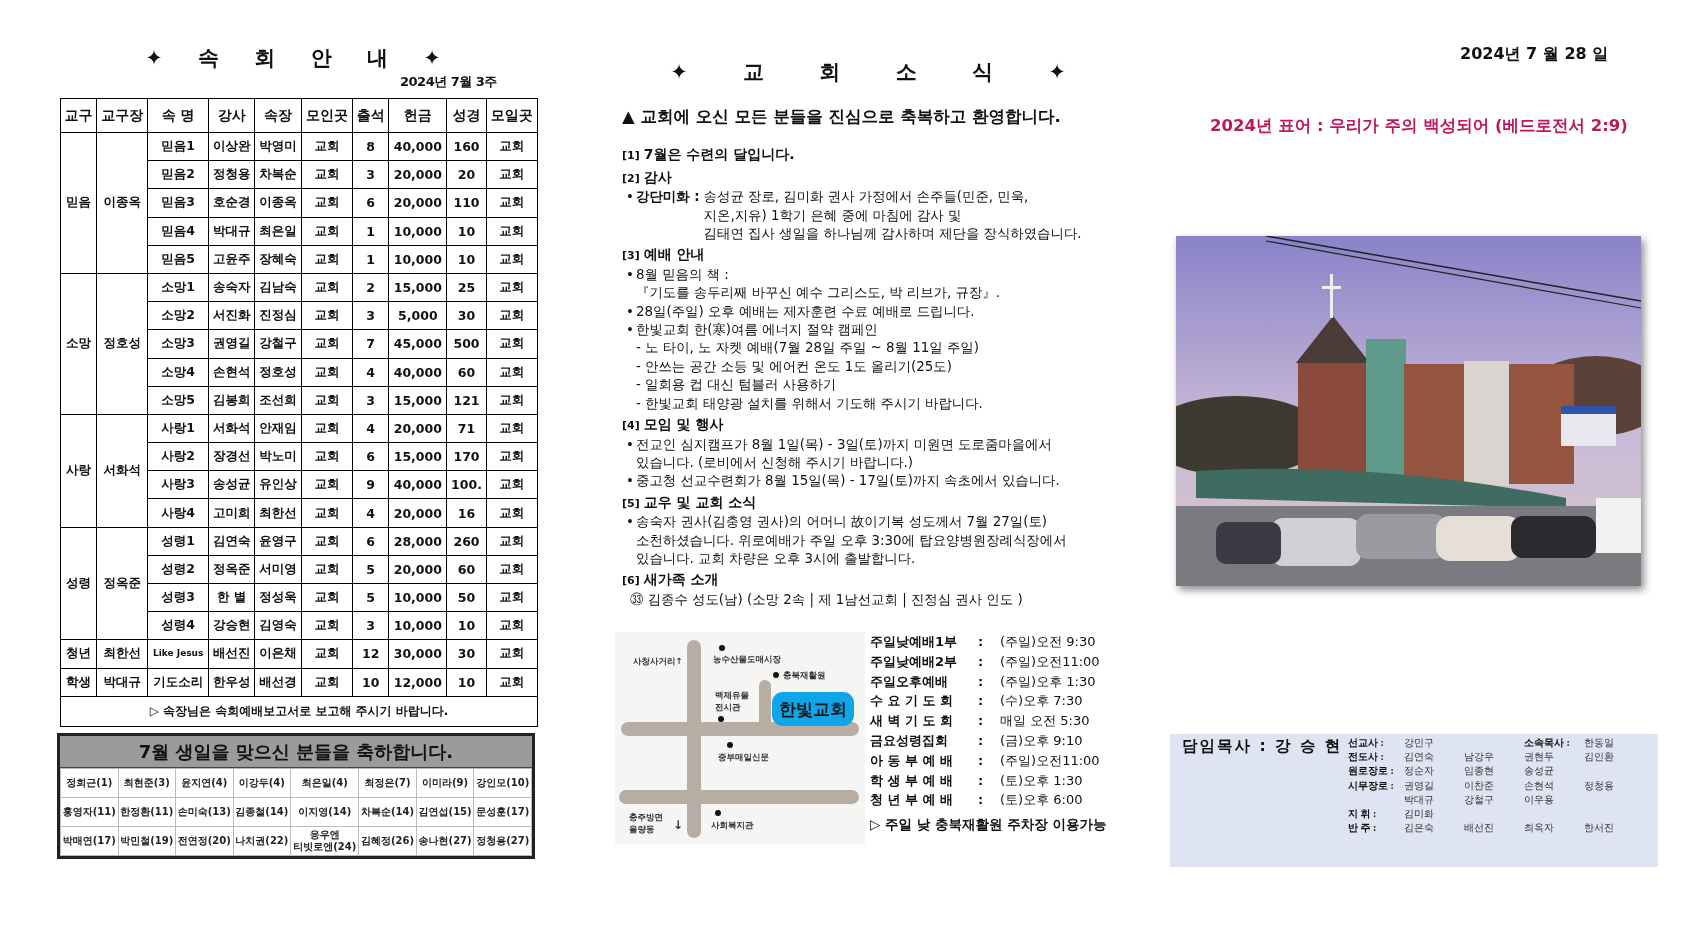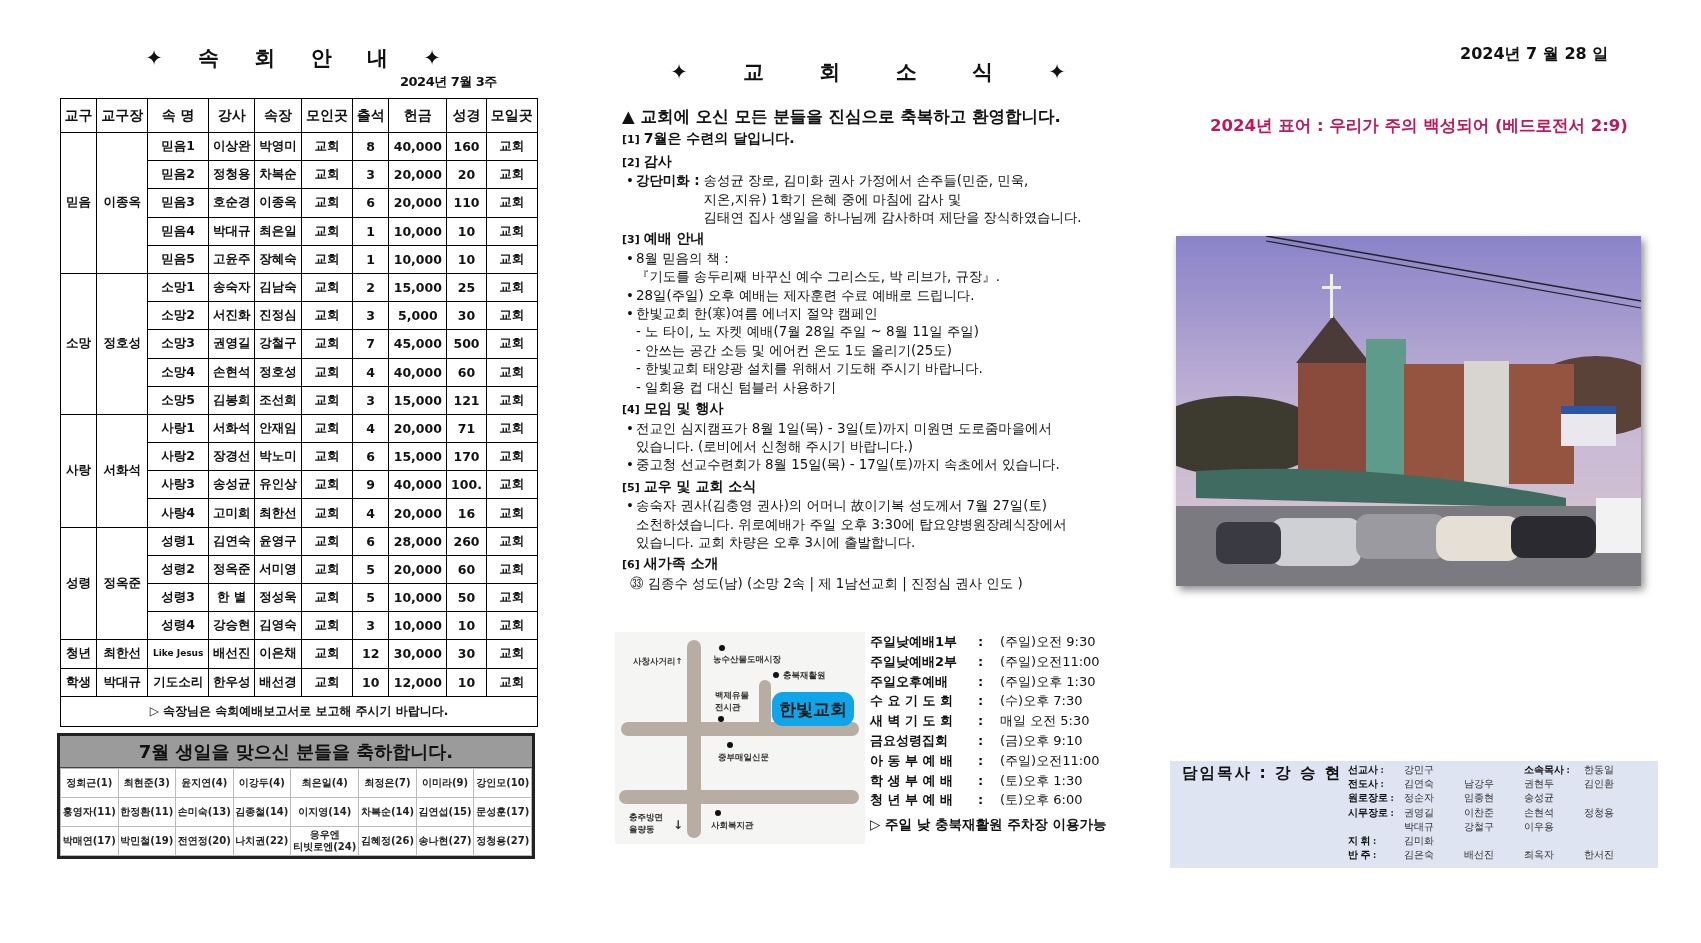--- a/index.html
+++ b/index.html
@@ -17,21 +17,21 @@
   .cell-table td.note { height: 30px; font-size: 12px; }
 
   .bday { position: absolute; left: 57px; top: 733px; width: 478px; border: 3px solid #222; }
   .bday-head { background: #9b9b9b; height: 32px; line-height: 32px; text-align: center; font-size: 18px; font-weight: bold; border-bottom: 1px solid #444; }
   .bday table { width: 100%; border-collapse: collapse; font-size: 10px; font-weight: bold; }
   .bday td { border: 1px solid #bbb; text-align: center; height: 29px; color: #222; white-space: nowrap; line-height: 12px; }
 
   
   .mid-title { position: absolute; left: 620px; top: 58px; width: 520px; text-align: center; font-size: 21px; font-weight: bold; letter-spacing: 24px; }
   .news { position: absolute; left: 622px; top: 108px; width: 520px; font-size: 13.4px; line-height: 18.4px; }
-  .news .welcome { font-size: 16.5px; font-weight: bold; margin-bottom: 3px; }
+  .news .welcome { font-size: 16.5px; font-weight: bold; margin-bottom: 19px; }
   .news .sec { font-weight: bold; font-size: 14px; margin-top: 2px; }
   .news .sec .num { display: inline-block; font-size: 11px; margin-right: 4px; }
   .news .bul { padding-left: 14px; position: relative; }
   .news .bul:before { content: "•"; position: absolute; left: 4px; }
   .news .ind { padding-left: 14px; }
   .news .hang { display: flex; }
   .news .hang .k { font-weight: bold; white-space: nowrap; }
 
   .map { position: absolute; left: 615px; top: 632px; width: 250px; height: 212px; background: #f5f5f3; }
   .road { position: absolute; background: #b8ada3; border-radius: 7px; }
@@ -45,21 +45,21 @@
   .sched .k { width: 108px; white-space: nowrap; }
   .sched .c { width: 22px; }
   .sched .v { font-weight: normal; width: 110px; }
   .sched .park { margin-top: 6px; font-size: 13.5px; }
 
   
   .date { position: absolute; left: 1460px; top: 44px; font-size: 16px; font-weight: bold; white-space: nowrap; }
   .verse { position: absolute; left: 1210px; top: 115px; font-size: 16.5px; font-weight: bold; color: #be185d; white-space: nowrap; }
   .photo { position: absolute; left: 1176px; top: 236px; width: 465px; height: 350px; overflow: hidden;
     box-shadow: 3px 4px 8px rgba(0,0,0,0.45); background: linear-gradient(#8d86c8 0%, #b7abd3 40%, #cdbdd0 62%, #6b5d55 75%, #8c8a90 100%); }
-  .staff { position: absolute; left: 1170px; top: 761px; width: 488px; height: 107px; background: #dfe4f2; }
+  .staff { position: absolute; left: 1170px; top: 734px; width: 488px; height: 133px; background: #dfe4f2; }
   .pastor { position: absolute; left: 12px; top: 2px; font-size: 15.5px; font-weight: bold; letter-spacing: 2px; white-space: nowrap; }
   .staff-list { position: absolute; left: 178px; top: 2px; font-size: 10px; font-family: Liberation Serif, serif; }
   .staff-list .r { display: flex; height: 14.2px; line-height: 14.2px; }
   .staff-list .role { width: 56px; font-weight: bold; white-space: nowrap; }
   .staff-list .nm { width: 60px; color: #333; white-space: nowrap; }
   .staff-list .role2 { width: 60px; font-weight: bold; white-space: nowrap; }
 </style>
 </head>
 <body>
 
@@ -356,22 +356,22 @@
     </div>
   </div>
 
   <div class="sec"><span class="num">[3]</span><span>예배 안내</span></div>
   <div class="bul">8월 믿음의 책 :</div>
   <div class="ind">『기도를 송두리째 바꾸신 예수 그리스도, 박 리브가, 규장』.</div>
   <div class="bul">28일(주일) 오후 예배는 제자훈련 수료 예배로 드립니다.</div>
   <div class="bul">한빛교회 한(寒)여름 에너지 절약 캠페인</div>
   <div class="ind">- 노 타이, 노 자켓 예배(7월 28일 주일 ~ 8월 11일 주일)</div>
   <div class="ind">- 안쓰는 공간 소등 및 에어컨 온도 1도 올리기(25도)</div>
+  <div class="ind">- 일회용 컵 대신 텀블러 사용하기</div>
   <div class="ind">- 한빛교회 태양광 설치를 위해서 기도해 주시기 바랍니다.</div>
-  <div class="ind">- 일회용 컵 대신 텀블러 사용하기</div>
 
   <div class="sec"><span class="num">[4]</span><span>모임 및 행사</span></div>
   <div class="bul">전교인 심지캠프가 8월 1일(목) - 3일(토)까지 미원면 도로줌마을에서</div>
   <div class="ind">있습니다. (로비에서 신청해 주시기 바랍니다.)</div>
   <div class="bul">중고청 선교수련회가 8월 15일(목) - 17일(토)까지 속초에서 있습니다.</div>
 
   <div class="sec"><span class="num">[5]</span><span>교우 및 교회 소식</span></div>
   <div class="bul">송숙자 권사(김충영 권사)의 어머니 故이기복 성도께서 7월 27일(토)</div>
   <div class="ind">소천하셨습니다. 위로예배가 주일 오후 3:30에 탑요양병원장례식장에서</div>
   <div class="ind">있습니다. 교회 차량은 오후 3시에 출발합니다.</div>

